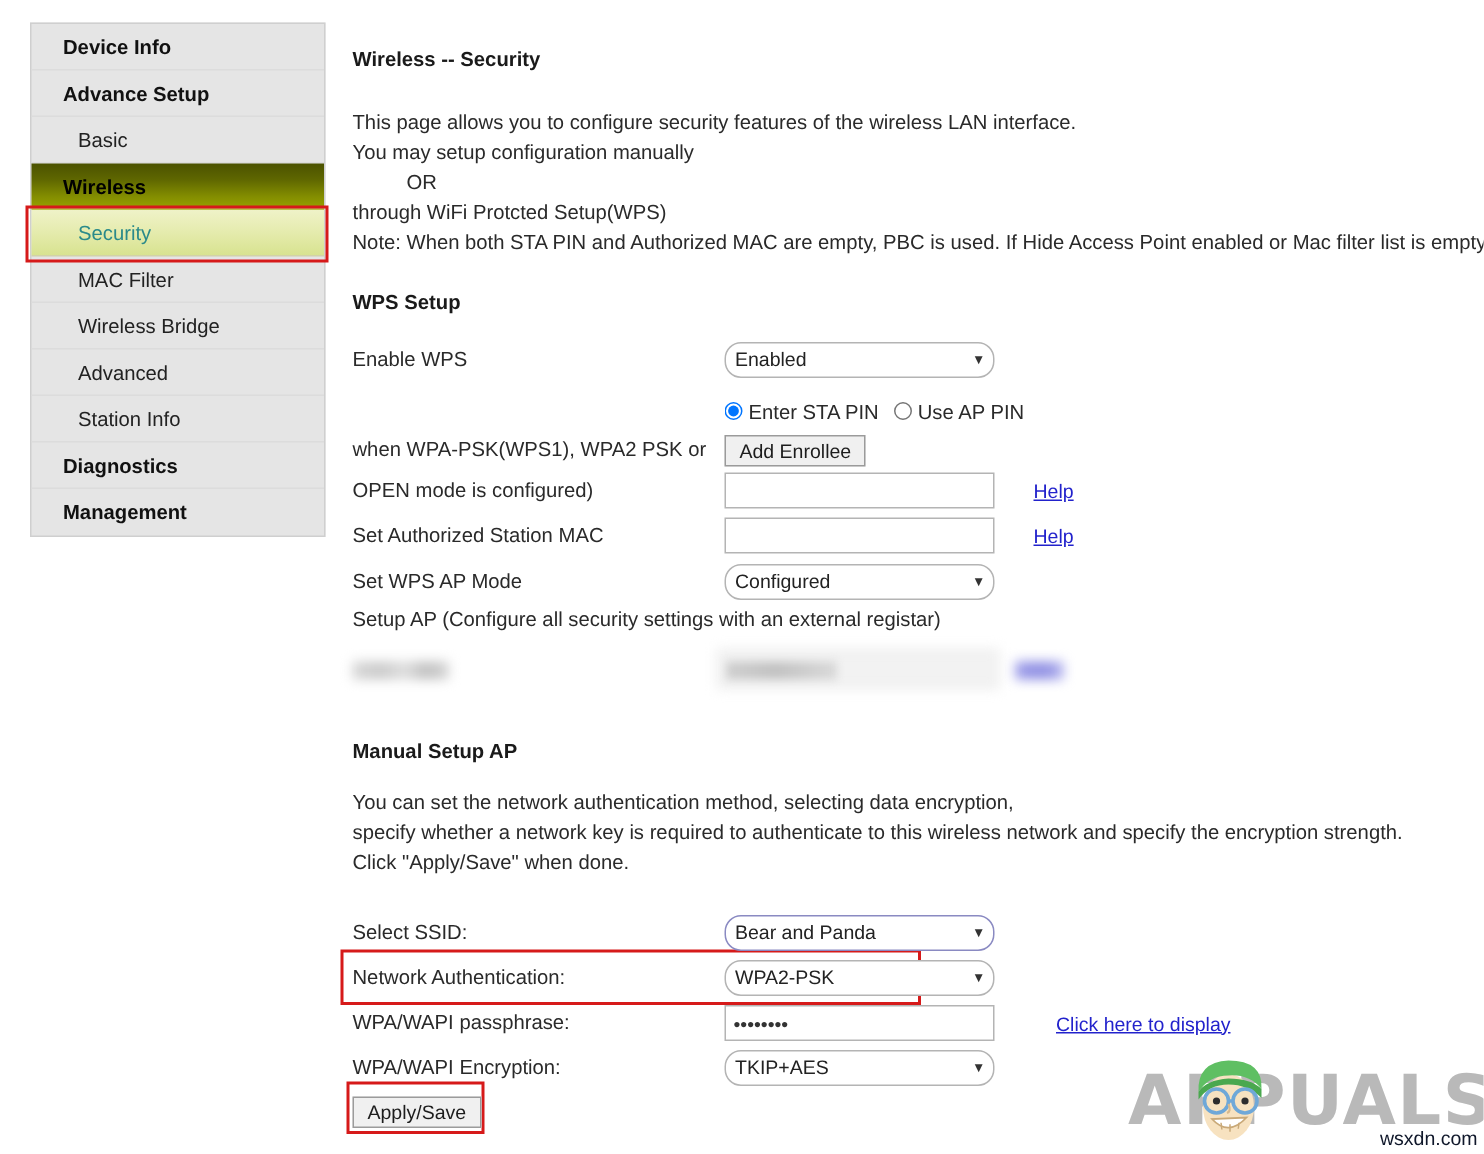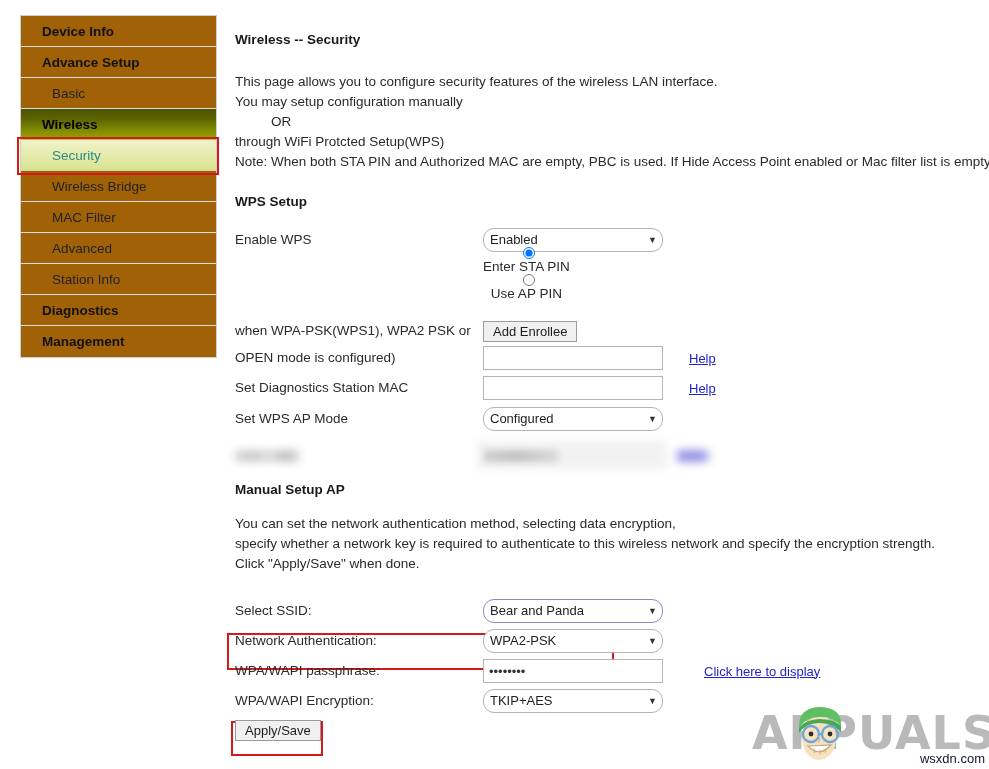--- a/index.html
+++ b/index.html
@@ -15,21 +15,21 @@
     width: 989px; height: 769px;
     background: #fff;
   }
 
   
   #sidebar {
     position: absolute;
     left: 20px; top: 15px;
     width: 197px;
     border: 1px solid #cfcfcf;
-    background: #a16207;
+    background: #e5e5e5;
   }
   .nav-item {
     height: 31px;
     line-height: 31px;
     border-bottom: 1px solid #dcdcdc;
     font-size: 13.5px;
     color: #1a1a1a;
     padding-left: 21px;
     white-space: nowrap;
     position: relative;
@@ -173,21 +173,20 @@
     color: #2222cc;
     text-decoration: underline;
     white-space: nowrap;
   }
   .radiowrap {
     display: flex;
     align-items: center;
     font-size: 13.5px;
     color: #2a2a2a;
     white-space: nowrap;
-    flex-direction: column;
   }
   .radiowrap input[type=radio] {
     margin: 0 4px 0 0;
     width: 12px; height: 12px;
   }
   .radiowrap .rlabel { margin-right: 10px; }
 
   .setupap-note {
     font-size: 13.5px;
     color: #2a2a2a;
@@ -251,22 +250,22 @@
 <body>
 
 <div id="root">
 
   <nav id="sidebar">
     <div class="nav-item nav-top"><span>Device Info</span></div>
     <div class="nav-item nav-top"><span>Advance Setup</span></div>
     <div class="nav-item nav-sub"><span>Basic</span></div>
     <div class="nav-item nav-wireless"><span>Wireless</span></div>
     <div class="nav-item nav-sub nav-security"><span>Security</span></div>
+    <div class="nav-item nav-sub"><span>MAC Filter</span></div>
     <div class="nav-item nav-sub"><span>Wireless Bridge</span></div>
-    <div class="nav-item nav-sub"><span>MAC Filter</span></div>
     <div class="nav-item nav-sub"><span>Advanced</span></div>
     <div class="nav-item nav-sub"><span>Station Info</span></div>
     <div class="nav-item nav-top"><span>Diagnostics</span></div>
     <div class="nav-item nav-top"><span>Management</span></div>
   </nav>
 
   <div class="redbox" id="redbox-security"></div>
   <div class="redbox" id="redbox-pass"></div>
   <div class="redbox" id="redbox-apply"></div>
 
@@ -296,62 +295,63 @@
       <div class="fctl">
         <div class="radiowrap">
           <input type="radio" name="pinmode" checked="" style="">
           <span class="rlabel">Enter STA PIN</span>
           <input type="radio" name="pinmode" style="">
           <span class="rlabel">Use AP PIN</span>
         </div>
       </div>
     </div>
 
-    <div class="frow" style="height:27px;margin-top:31px;">
+    <div class="frow" style="height:27px;">
       <div class="flabel">when WPA-PSK(WPS1), WPA2 PSK or</div>
       <div class="fctl">
         <button class="btn">Add Enrollee</button>
       </div>
     </div>
 
     <div class="frow" style="height:30px;">
       <div class="flabel">OPEN mode is configured)</div>
       <div class="fctl">
         <input class="ctl" type="text" value="" style="">
         <a class="help" href="#" style="margin-left:26px;">Help</a>
       </div>
     </div>
 
     <div class="frow" style="height:31px;">
-      <div class="flabel">Set Diagnostics Station MAC</div>
+      <div class="flabel">Set Authorized Station MAC</div>
       <div class="fctl">
         <input class="ctl" type="text" value="" style="">
         <a class="help" href="#" style="margin-left:26px;">Help</a>
       </div>
     </div>
 
     <div class="frow" style="height:28px;">
       <div class="flabel">Set WPS AP Mode</div>
       <div class="fctl">
         <div class="fakeselect">
           <span>Configured</span>
           <span class="arrow">▼</span>
         </div>
       </div>
     </div>
 
+    <div class="setupap-note">Setup AP (Configure all security settings with an external registar)</div>
 
     <div id="blurrow">
       <div class="blur" id="blur-label"></div>
       <div class="blur" id="blur-field"></div>
       <div id="blur-field-inner"></div>
       <div class="blur" id="blur-link"></div>
     </div>
 
-    <div class="section-head" style="margin-top:8px;margin-bottom:17px;">Manual Setup AP</div>
+    <div class="section-head" style="margin-top:28px;margin-bottom:17px;">Manual Setup AP</div>
 
     <div class="intro-line">You can set the network authentication method, selecting data encryption,</div>
     <div class="intro-line">specify whether a network key is required to authenticate to this wireless network and specify the encryption strength.</div>
     <div class="intro-line">Click "Apply/Save" when done.</div>
 
     <div style="height:22px;"></div>
 
     <div class="frow">
       <div class="flabel">Select SSID:</div>
       <div class="fctl">

